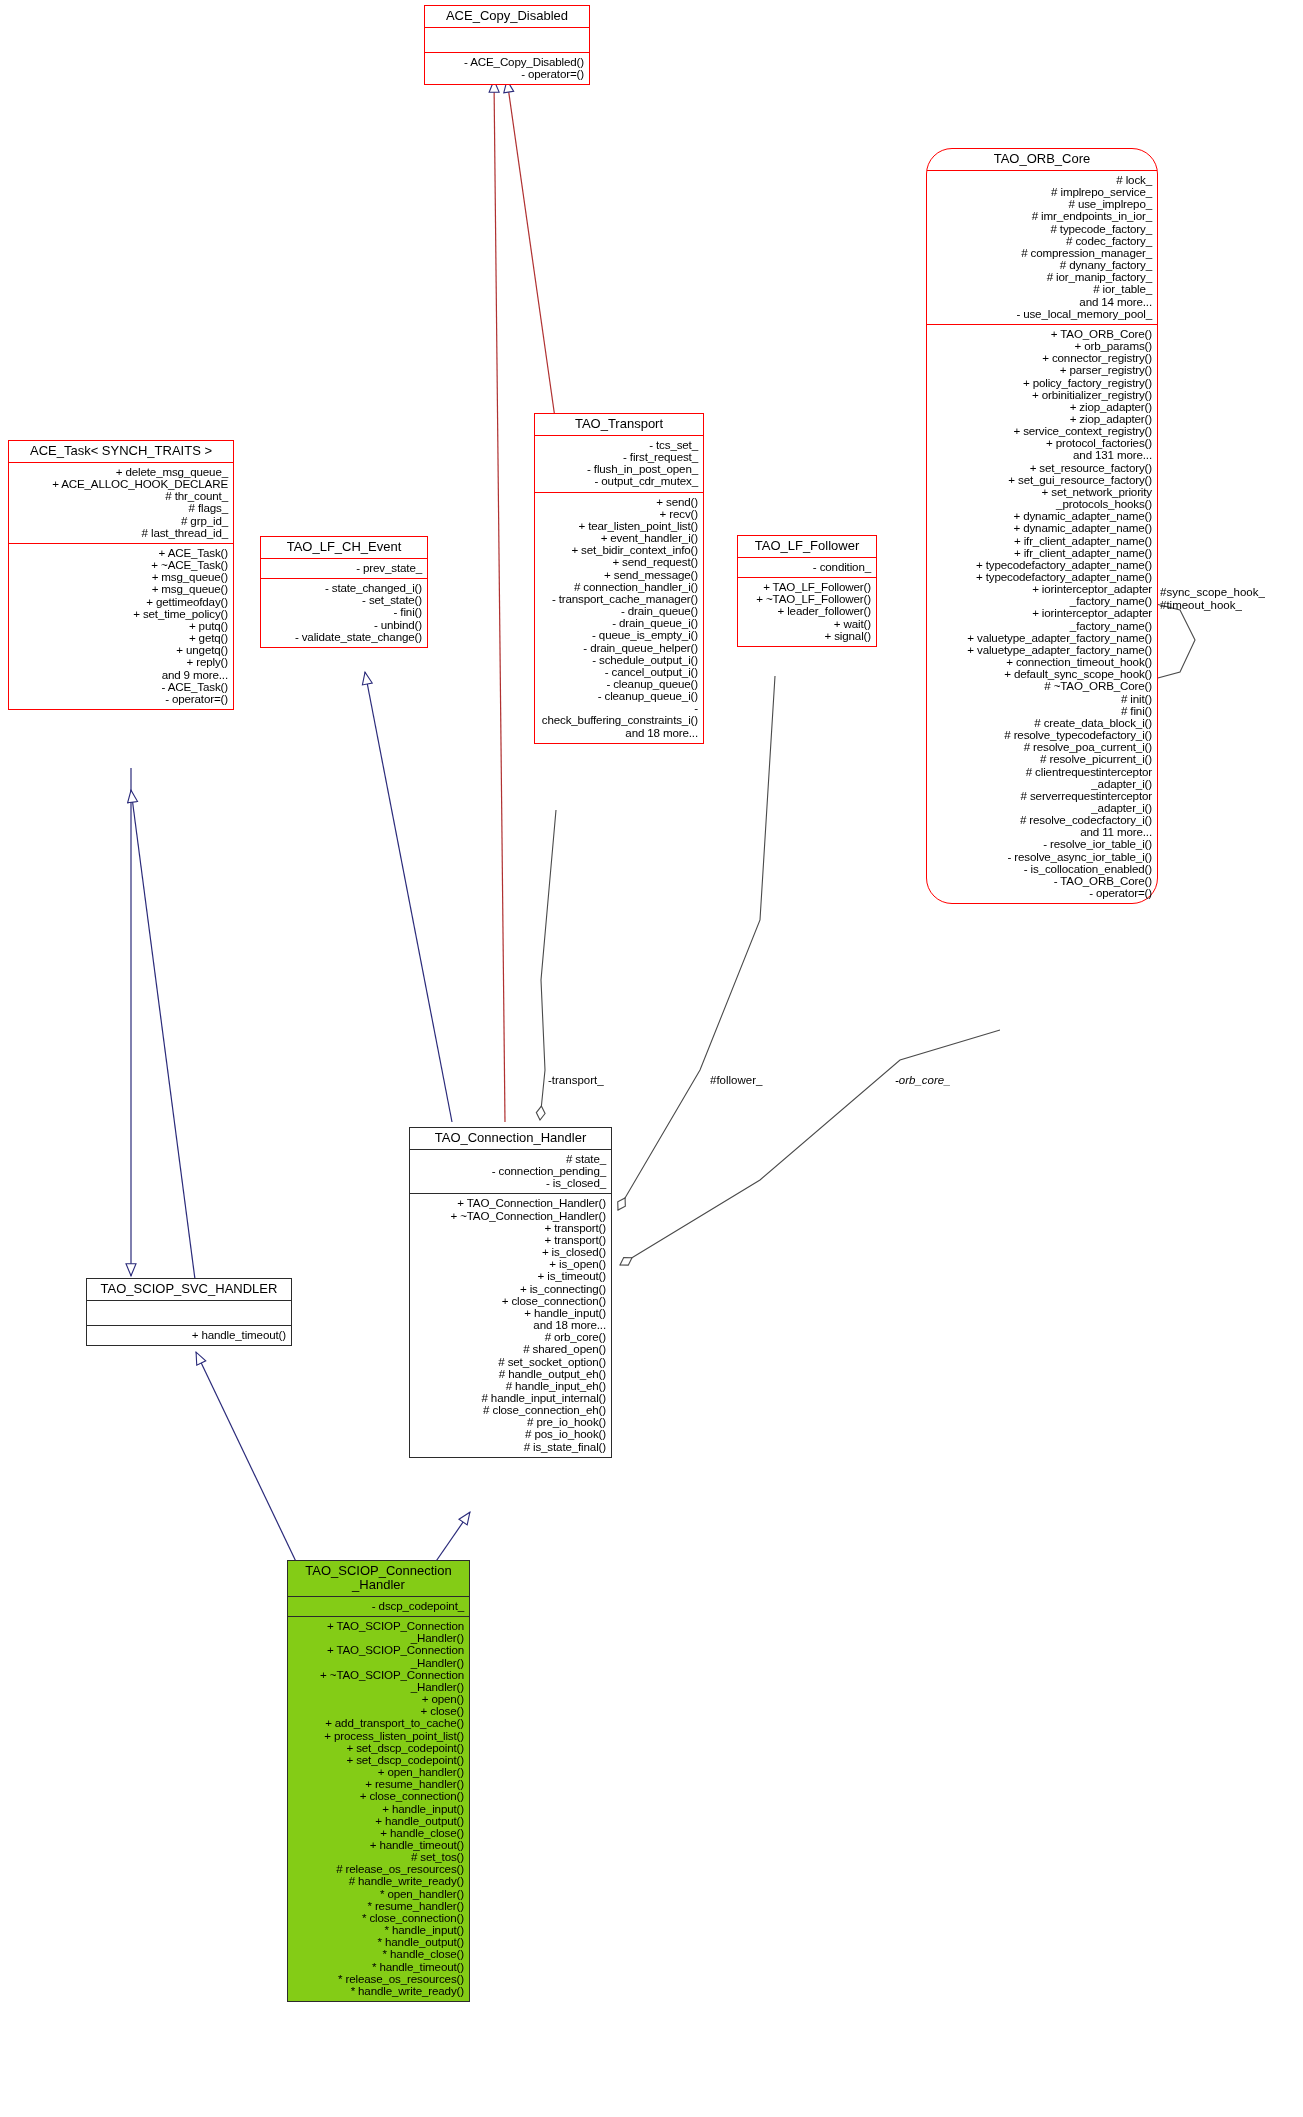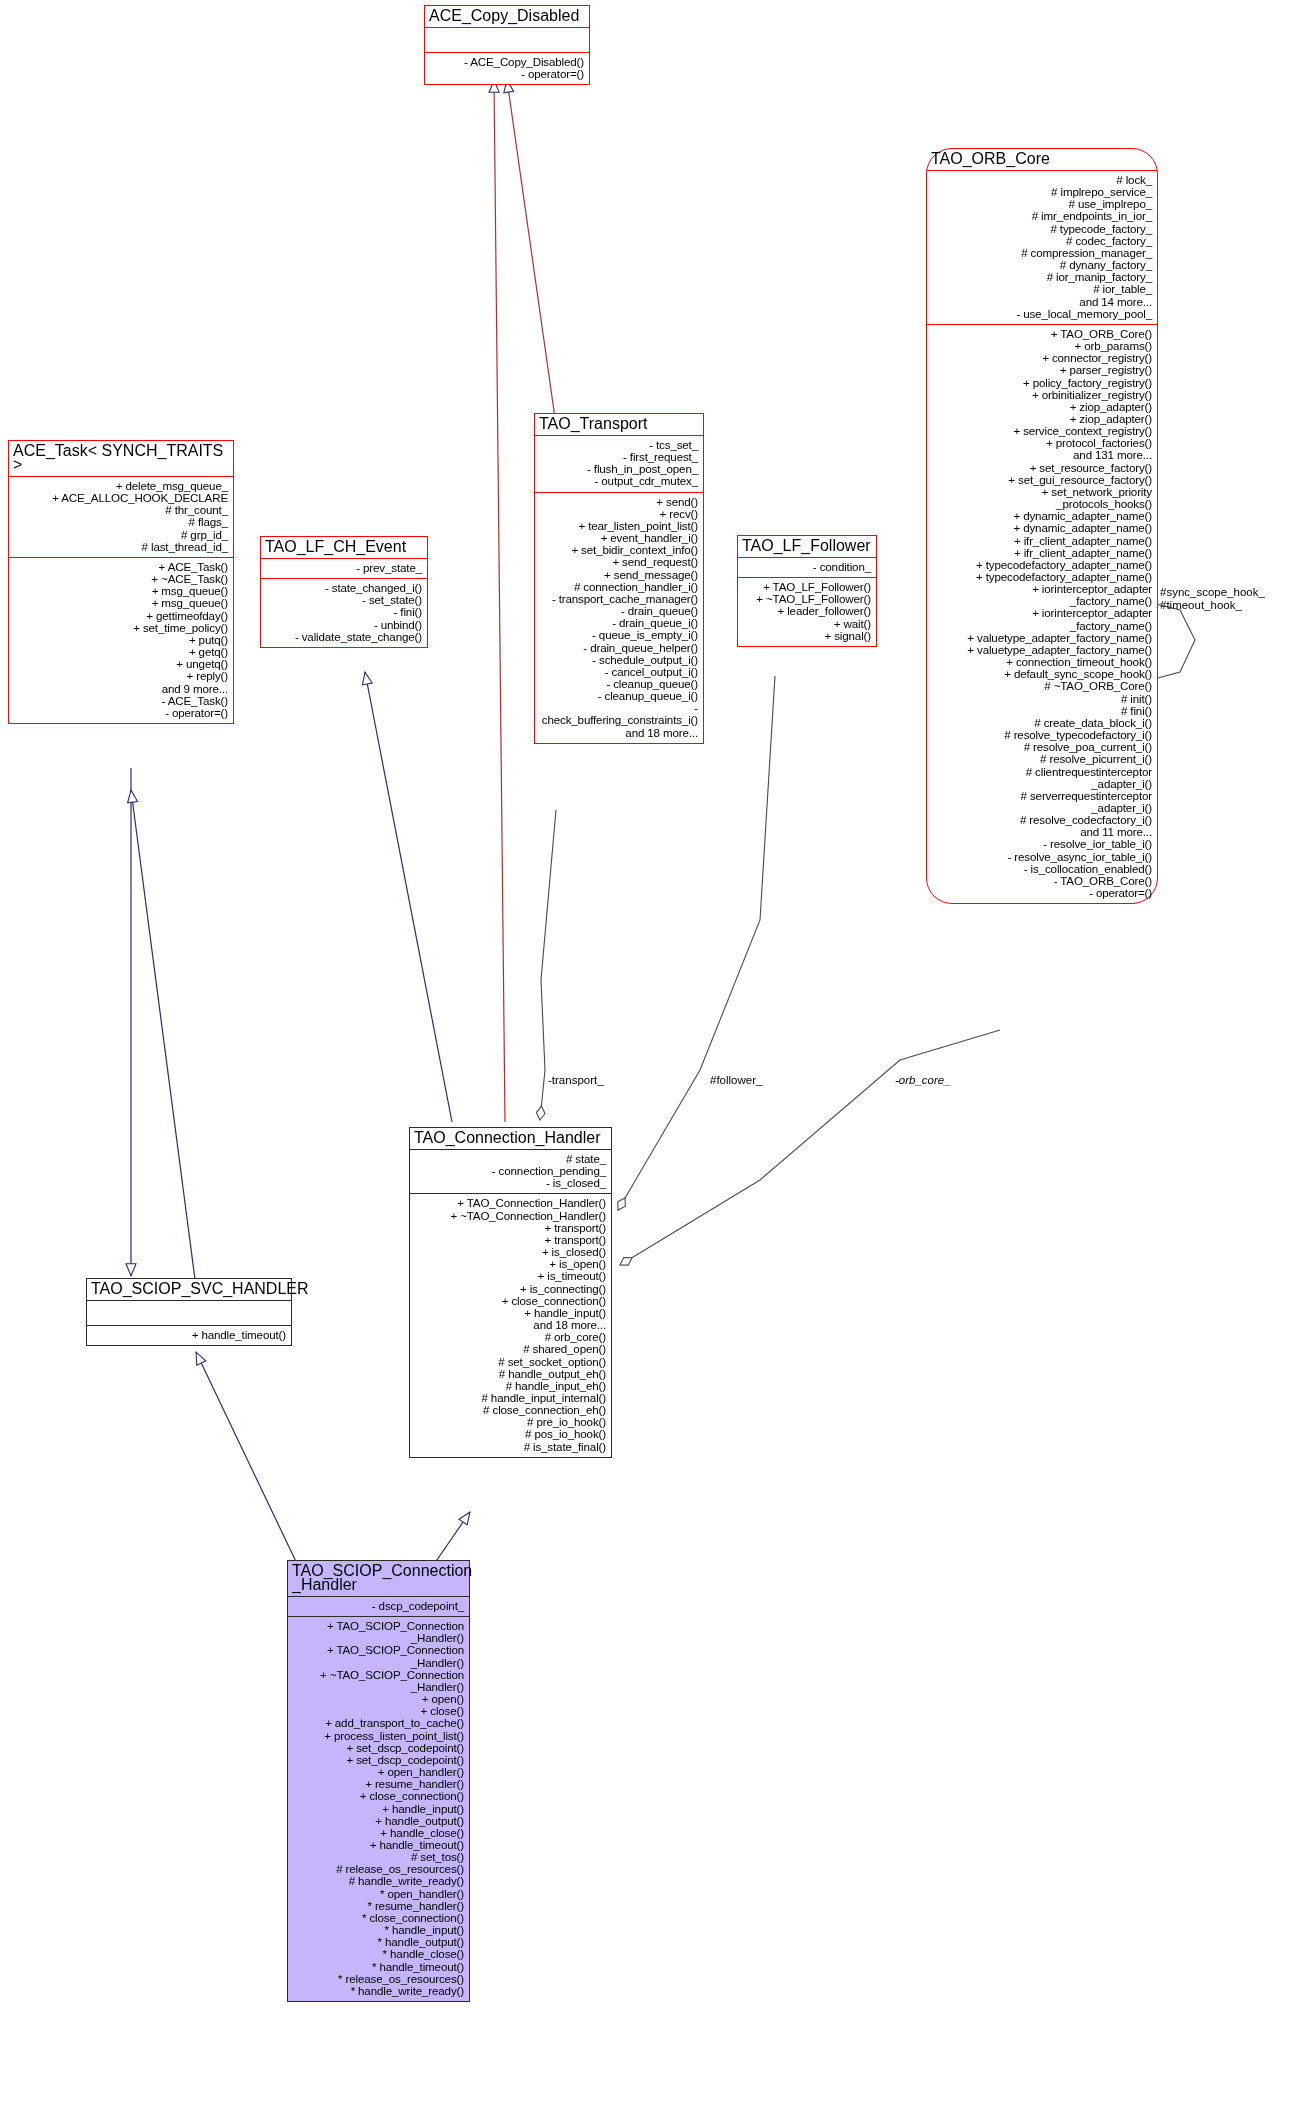--- a/index.html
+++ b/index.html
@@ -7,25 +7,25 @@
     width:1303px;height:2117px;position:relative;overflow:hidden;
     font-family:"Liberation Sans","DejaVu Sans",sans-serif;
     color:#000;
   }
   #canvas{position:absolute;inset:0;}
   svg.edges{position:absolute;left:0;top:0;width:1303px;height:2117px;overflow:visible;}
 
   .node{position:absolute;box-sizing:border-box;background:#fff;}
   .node.red{border:1px solid #ff0000;}
   .node.black{border:1px solid #2b2b2b;}
-  .node.grey{border:1px solid #2b2b2b;background:#c4b5fd;}
+  .node.grey{border:1px solid #2b2b2b;background:#84cc16;}
 
   .n-title{
-    text-align:left;padding:3px 4px 4px 4px;
-    font-size:16px;line-height:14px;white-space:pre-line;
+    text-align:center;padding:3px 4px 4px 4px;
+    font-size:13px;line-height:14px;white-space:pre-line;
   }
   .sep-red{border-top:1px solid #ff0000;}
   .sep-black{border-top:1px solid #2b2b2b;}
 
   .n-sec{padding:3px 5px 4px 5px;}
   .n-sec ul{list-style:none;margin:0;padding:0;text-align:right;}
   .n-sec li{
     font-size:11.6px;line-height:12.15px;white-space:pre-wrap;
     letter-spacing:-0.15px;
   }

